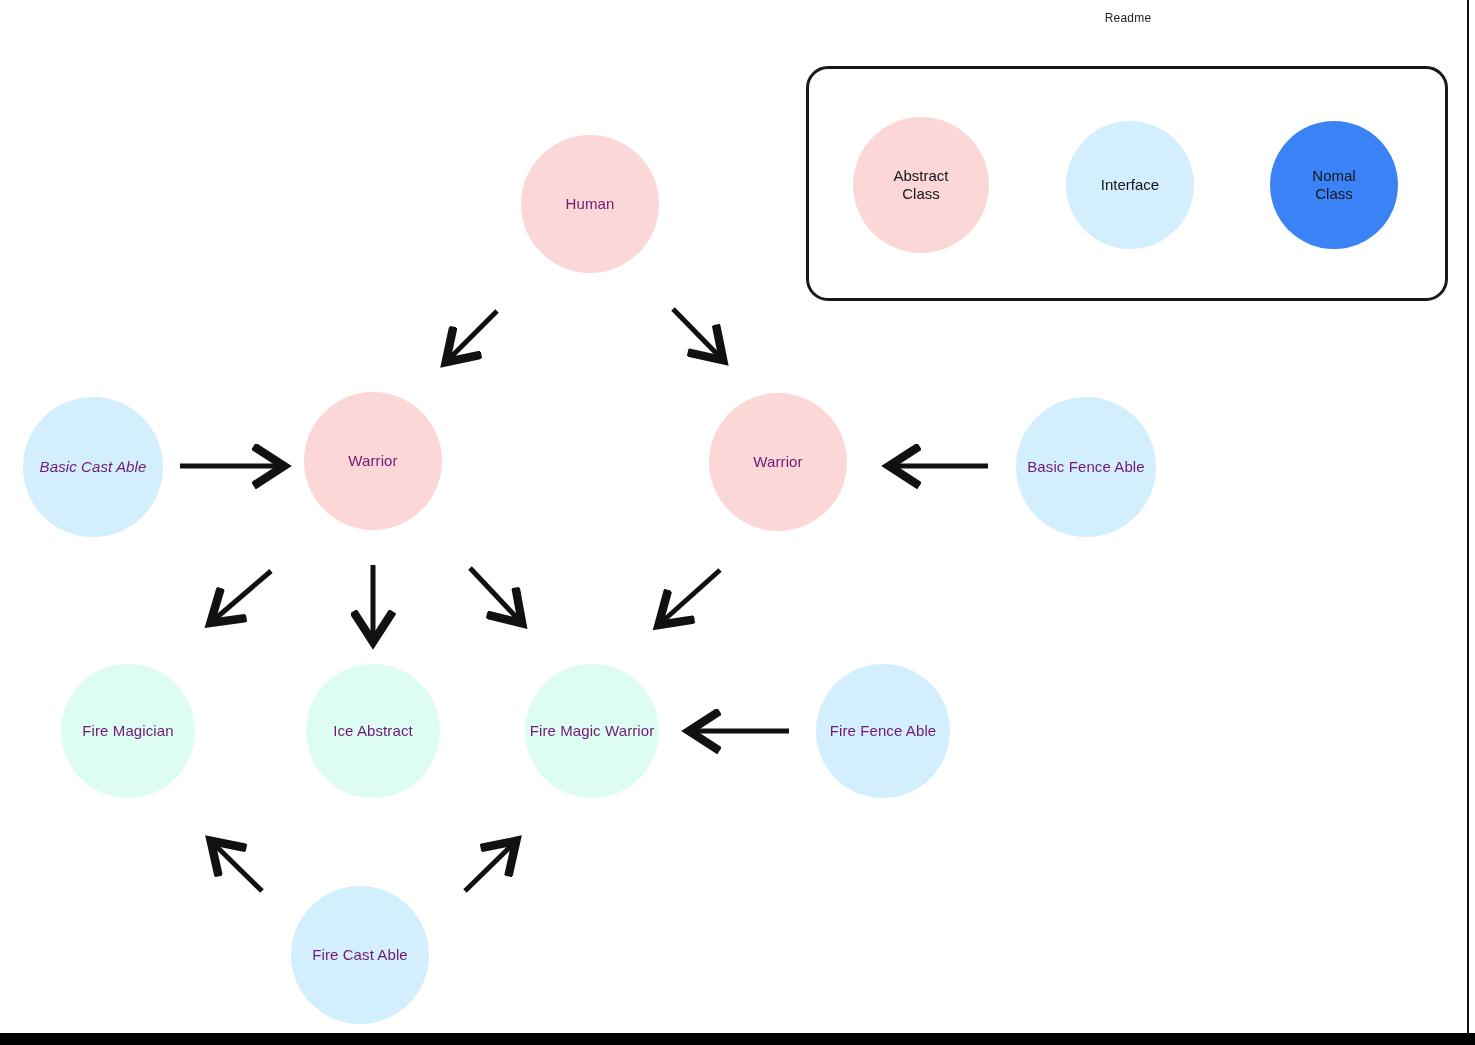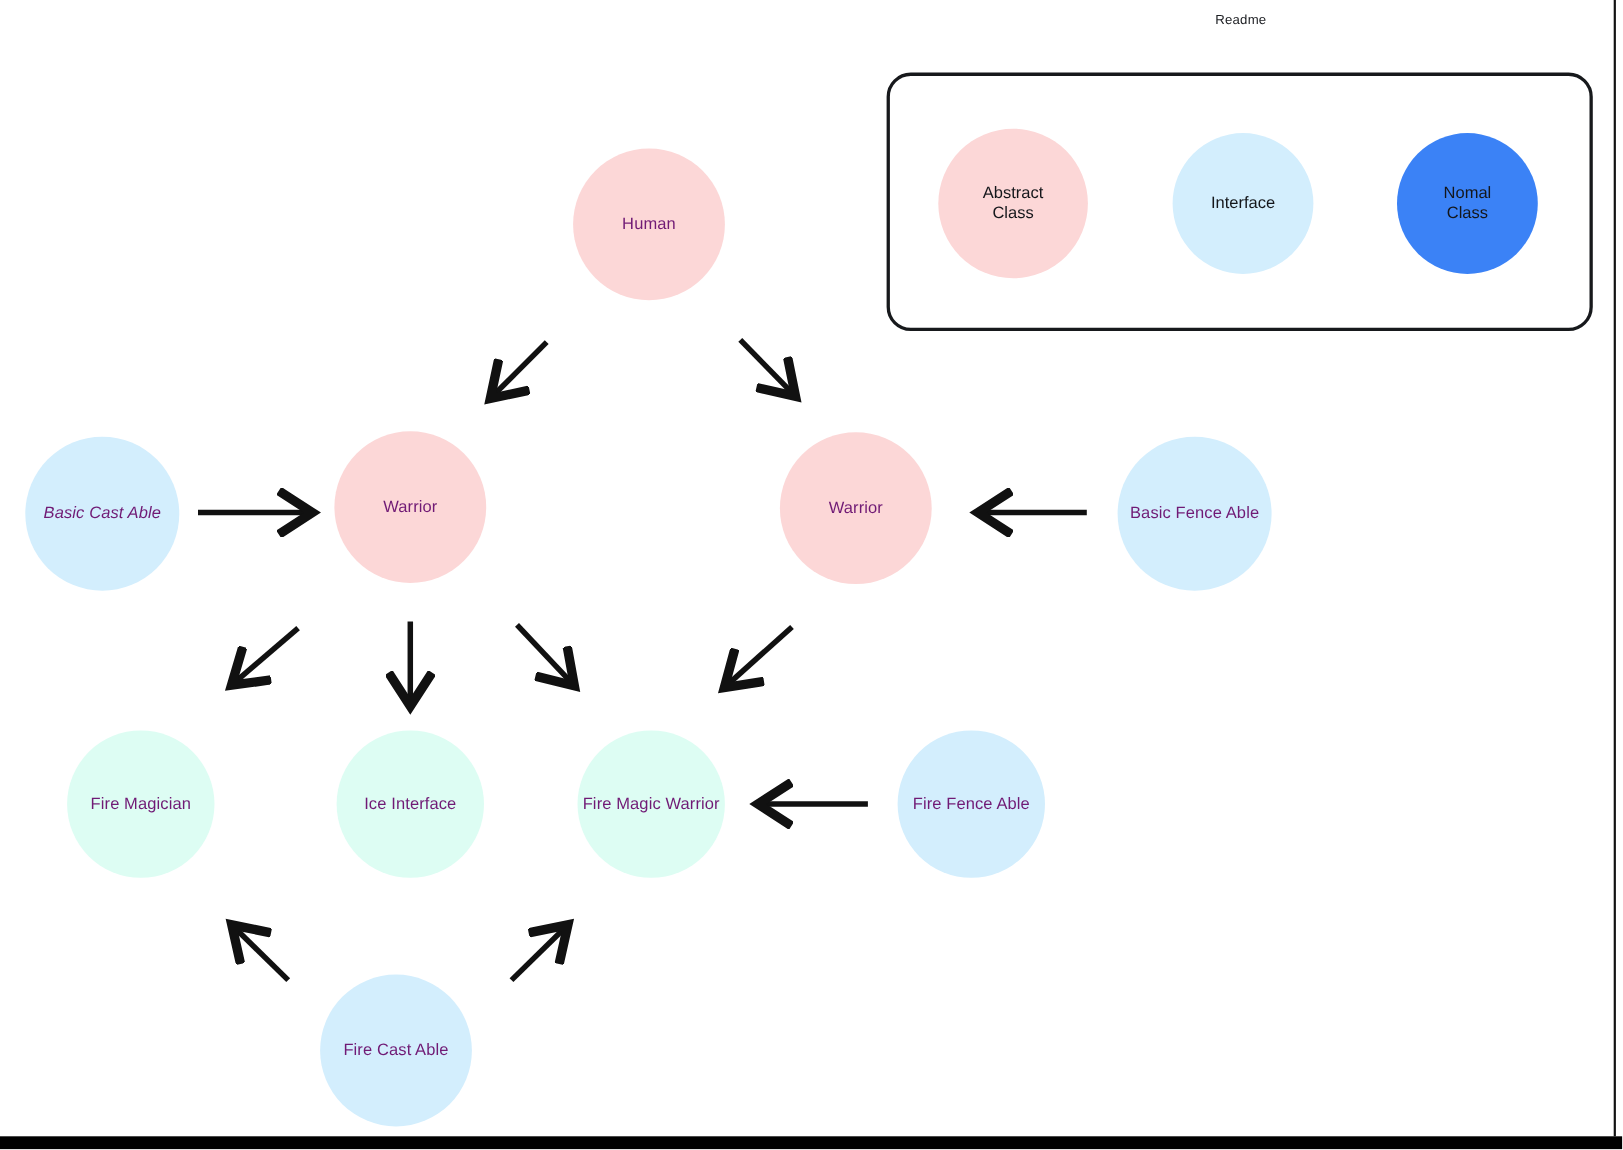--- a/index.html
+++ b/index.html
@@ -139,21 +139,21 @@
       <div class="node" style="left: 709px; top: 393px; width: 138px; height: 138px; background: rgb(252, 215, 215);">
         <span class="node-label">Warrior</span>
       </div>
       <div class="node" style="left: 1016px; top: 397px; width: 140px; height: 140px; background: rgb(211, 238, 253);">
         <span class="node-label">Basic Fence Able</span>
       </div>
       <div class="node" style="left: 61px; top: 664px; width: 134px; height: 134px; background: rgb(221, 253, 243);">
         <span class="node-label">Fire Magician</span>
       </div>
       <div class="node" style="left: 306px; top: 664px; width: 134px; height: 134px; background: rgb(221, 253, 243);">
-        <span class="node-label">Ice Interface</span>
+        <span class="node-label">Ice Abstract</span>
       </div>
       <div class="node" style="left: 525px; top: 664px; width: 134px; height: 134px; background: rgb(221, 253, 243);">
         <span class="node-label">Fire Magic Warrior</span>
       </div>
       <div class="node" style="left: 816px; top: 664px; width: 134px; height: 134px; background: rgb(211, 238, 253);">
         <span class="node-label">Fire Fence Able</span>
       </div>
       <div class="node" style="left: 291px; top: 886px; width: 138px; height: 138px; background: rgb(211, 238, 253);">
         <span class="node-label">Fire Cast Able</span>
       </div>

